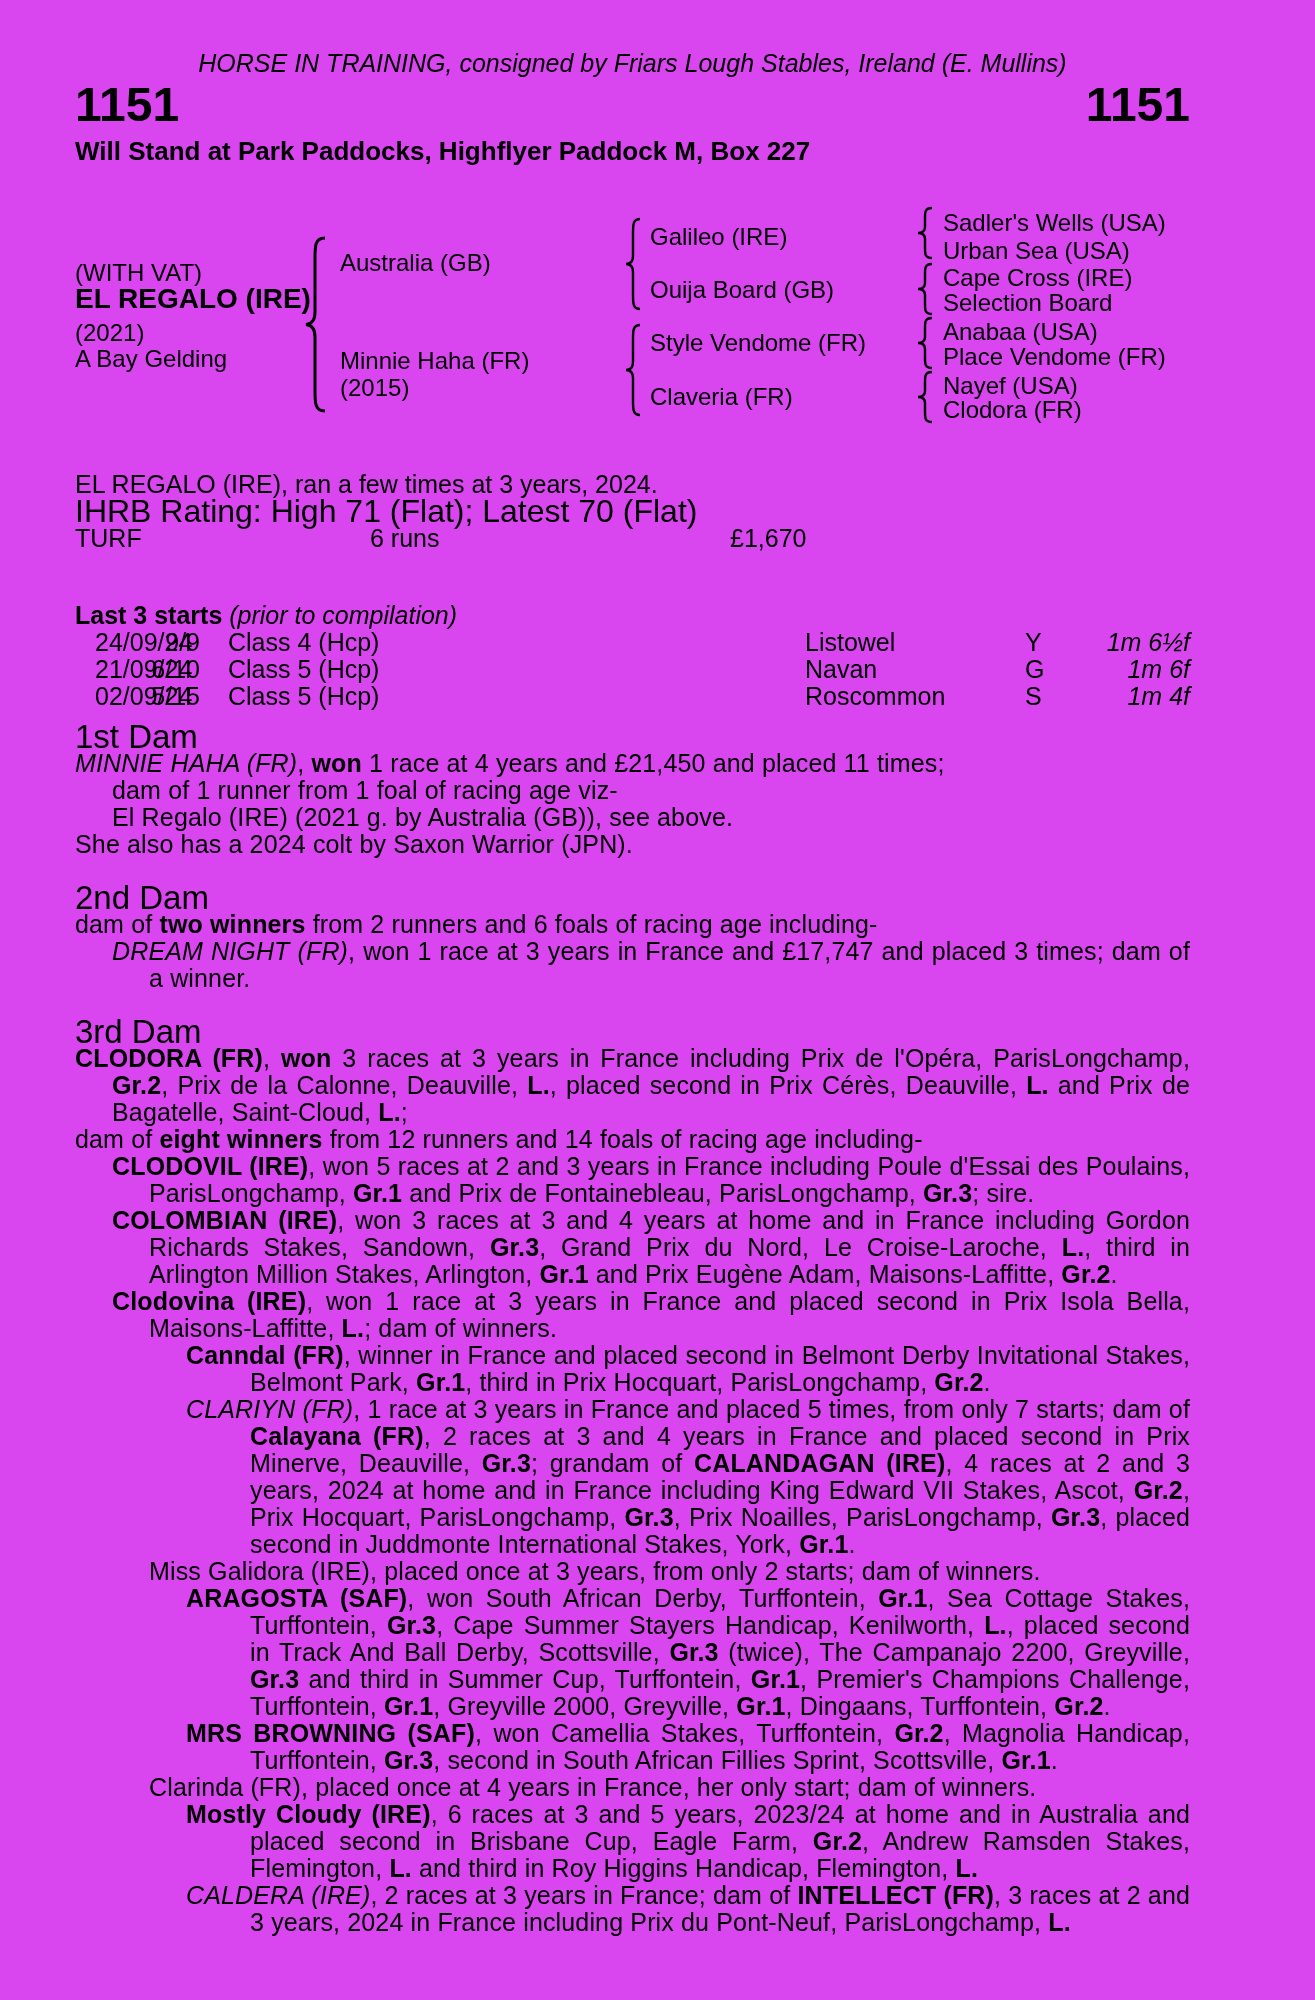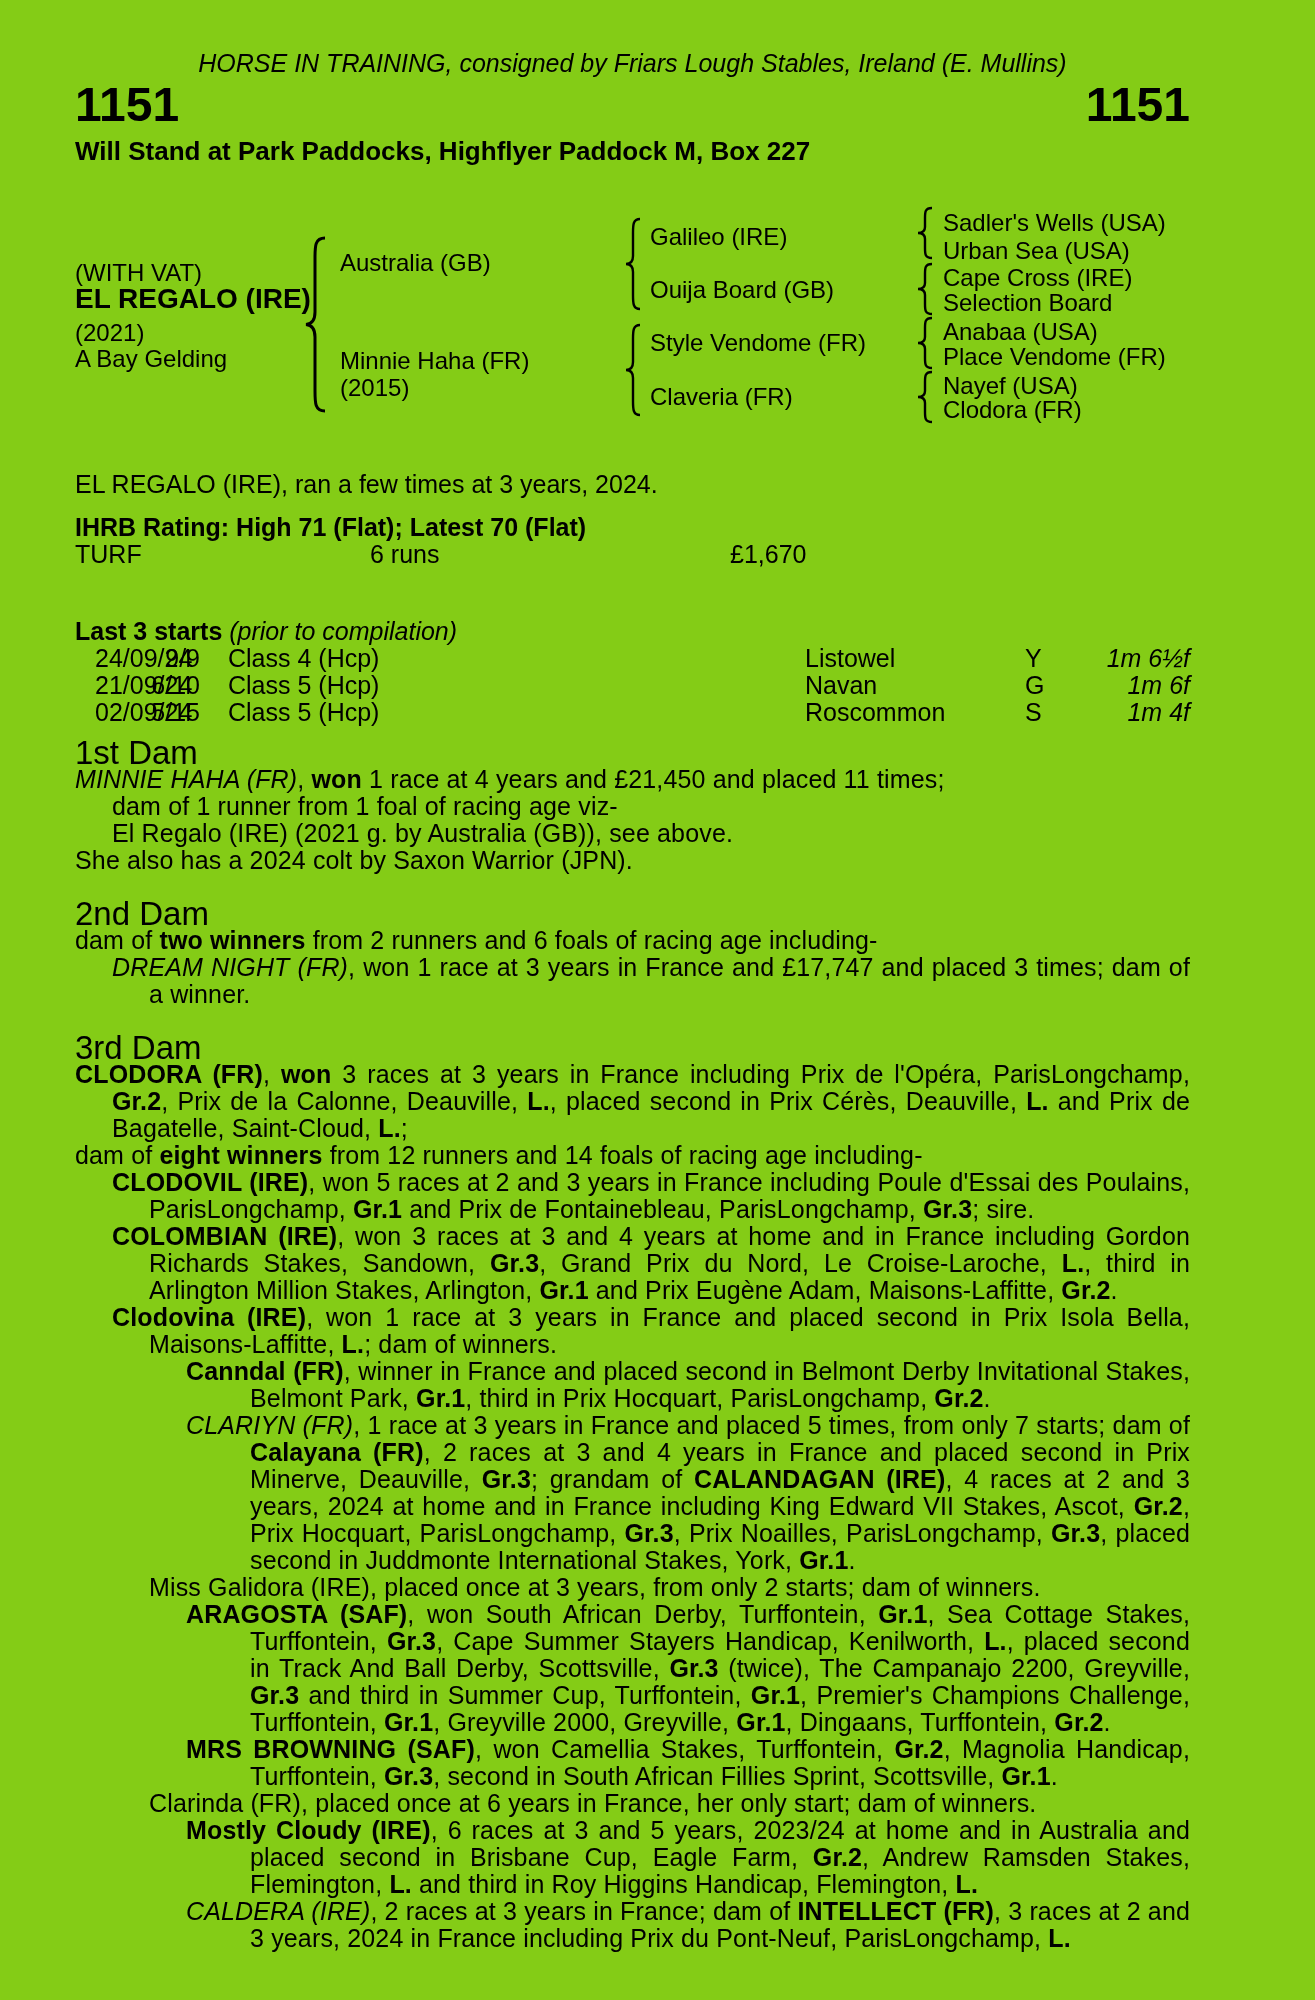--- a/index.html
+++ b/index.html
@@ -1,33 +1,33 @@
 <!DOCTYPE html>
 <html><head>
 <meta charset="utf-8">
 <style>
   html,body{margin:0;padding:0;background:#e8e8e8;}
-  .page{position:relative;width:1315px;height:2000px;background:#84cc16;color:#000;
+  .page{position:relative;width:1315px;height:2000px;background:#d946ef;color:#000;
         font-family:"Liberation Sans", sans-serif;overflow:hidden;margin:0 auto;}
   .content{position:absolute;left:75px;top:0;width:1115px;}
 
   .consignor{margin-top:50px;text-align:center;font-style:italic;font-size:25px;line-height:26px;}
   .lot-row{display:flex;justify-content:space-between;align-items:flex-start;
            font-weight:bold;font-size:48px;line-height:46px;margin-top:6px;}
   .stand{font-weight:bold;font-size:26px;line-height:28px;margin-top:9px;}
 
   
   .pedigree{position:relative;height:228px;margin-top:38px;font-size:24px;line-height:25px;}
   .ped-item{position:absolute;white-space:nowrap;}
   .subject-name{font-weight:bold;font-size:28px;}
   .brace{position:absolute;}
   .brace svg{display:block;}
 
   .summary{font-size:25px;line-height:27px;margin-top:40px;}
-  .rating{font-weight:bold;font-size:25px;line-height:27px;margin-top:16px;}
+  .rating{font-weight:normal;font-size:32px;line-height:27px;}
   .turf-row{position:relative;height:27px;font-size:25px;line-height:27px;}
   .turf-surface{position:absolute;left:0;}
   .turf-runs{position:absolute;left:295px;text-align:right;}
   .turf-earnings{position:absolute;left:655px;}
 
   .last3-heading{margin-top:50px;font-size:25px;line-height:27px;}
   .last3-heading .t{font-weight:bold;}
   .last3-heading .s{font-style:italic;}
   .race-row{position:relative;height:27px;font-size:25px;line-height:27px;}
   .rr-date{position:absolute;left:8px;margin-left:12px;}
@@ -177,18 +177,18 @@
     <p class="para p-l0"><span class="b">CLODORA (FR)</span><span>, </span><span class="b">won</span><span> 3 races at 3 years in France including Prix de l'Opéra, ParisLongchamp, </span><span class="b">Gr.2</span><span>, Prix de la Calonne, Deauville, </span><span class="b">L.</span><span>, placed second in Prix Cérès, Deauville, </span><span class="b">L.</span><span> and Prix de Bagatelle, Saint-Cloud, </span><span class="b">L.</span><span>;</span></p>
     <p class="para p-flush"><span>dam of </span><span class="b">eight winners</span><span> from 12 runners and 14 foals of racing age including-</span></p>
     <p class="para p-l1"><span class="b">CLODOVIL (IRE)</span><span>, won 5 races at 2 and 3 years in France including Poule d'Essai des Poulains, ParisLongchamp, </span><span class="b">Gr.1</span><span> and Prix de Fontainebleau, ParisLongchamp, </span><span class="b">Gr.3</span><span>; sire.</span></p>
     <p class="para p-l1"><span class="b">COLOMBIAN (IRE)</span><span>, won 3 races at 3 and 4 years at home and in France including Gordon Richards Stakes, Sandown, </span><span class="b">Gr.3</span><span>, Grand Prix du Nord, Le Croise-Laroche, </span><span class="b">L.</span><span>, third in Arlington Million Stakes, Arlington, </span><span class="b">Gr.1</span><span> and Prix Eugène Adam, Maisons-Laffitte, </span><span class="b">Gr.2</span><span>.</span></p>
     <p class="para p-l1"><span class="b">Clodovina (IRE)</span><span>, won 1 race at 3 years in France and placed second in Prix Isola Bella, Maisons-Laffitte, </span><span class="b">L.</span><span>; dam of winners.</span></p>
     <p class="para p-l2"><span class="b">Canndal (FR)</span><span>, winner in France and placed second in Belmont Derby Invitational Stakes, Belmont Park, </span><span class="b">Gr.1</span><span>, third in Prix Hocquart, ParisLongchamp, </span><span class="b">Gr.2</span><span>.</span></p>
     <p class="para p-l2"><span class="i">CLARIYN (FR)</span><span>, 1 race at 3 years in France and placed 5 times, from only 7 starts; dam of </span><span class="b">Calayana (FR)</span><span>, 2 races at 3 and 4 years in France and placed second in Prix Minerve, Deauville, </span><span class="b">Gr.3</span><span>; grandam of </span><span class="b">CALANDAGAN (IRE)</span><span>, 4 races at 2 and 3 years, 2024 at home and in France including King Edward VII Stakes, Ascot, </span><span class="b">Gr.2</span><span>, Prix Hocquart, ParisLongchamp, </span><span class="b">Gr.3</span><span>, Prix Noailles, ParisLongchamp, </span><span class="b">Gr.3</span><span>, placed second in Juddmonte International Stakes, York, </span><span class="b">Gr.1</span><span>.</span></p>
     <p class="para p-ind2"><span>Miss Galidora (IRE), placed once at 3 years, from only 2 starts; dam of winners.</span></p>
     <p class="para p-l2"><span class="b">ARAGOSTA (SAF)</span><span>, won South African Derby, Turffontein, </span><span class="b">Gr.1</span><span>, Sea Cottage Stakes, Turffontein, </span><span class="b">Gr.3</span><span>, Cape Summer Stayers Handicap, Kenilworth, </span><span class="b">L.</span><span>, placed second in Track And Ball Derby, Scottsville, </span><span class="b">Gr.3</span><span> (twice), The Campanajo 2200, Greyville, </span><span class="b">Gr.3</span><span> and third in Summer Cup, Turffontein, </span><span class="b">Gr.1</span><span>, Premier's Champions Challenge, Turffontein, </span><span class="b">Gr.1</span><span>, Greyville 2000, Greyville, </span><span class="b">Gr.1</span><span>, Dingaans, Turffontein, </span><span class="b">Gr.2</span><span>.</span></p>
     <p class="para p-l2"><span class="b">MRS BROWNING (SAF)</span><span>, won Camellia Stakes, Turffontein, </span><span class="b">Gr.2</span><span>, Magnolia Handicap, Turffontein, </span><span class="b">Gr.3</span><span>, second in South African Fillies Sprint, Scottsville, </span><span class="b">Gr.1</span><span>.</span></p>
-    <p class="para p-ind2"><span>Clarinda (FR), placed once at 6 years in France, her only start; dam of winners.</span></p>
+    <p class="para p-ind2"><span>Clarinda (FR), placed once at 4 years in France, her only start; dam of winners.</span></p>
     <p class="para p-l2"><span class="b">Mostly Cloudy (IRE)</span><span>, 6 races at 3 and 5 years, 2023/24 at home and in Australia and placed second in Brisbane Cup, Eagle Farm, </span><span class="b">Gr.2</span><span>, Andrew Ramsden Stakes, Flemington, </span><span class="b">L.</span><span> and third in Roy Higgins Handicap, Flemington, </span><span class="b">L.</span></p>
     <p class="para p-l2"><span class="i">CALDERA (IRE)</span><span>, 2 races at 3 years in France; dam of </span><span class="b">INTELLECT (FR)</span><span>, 3 races at 2 and 3 years, 2024 in France including Prix du Pont-Neuf, ParisLongchamp, </span><span class="b">L.</span></p>
 
   </div>
 </div>
 
 </body></html>

